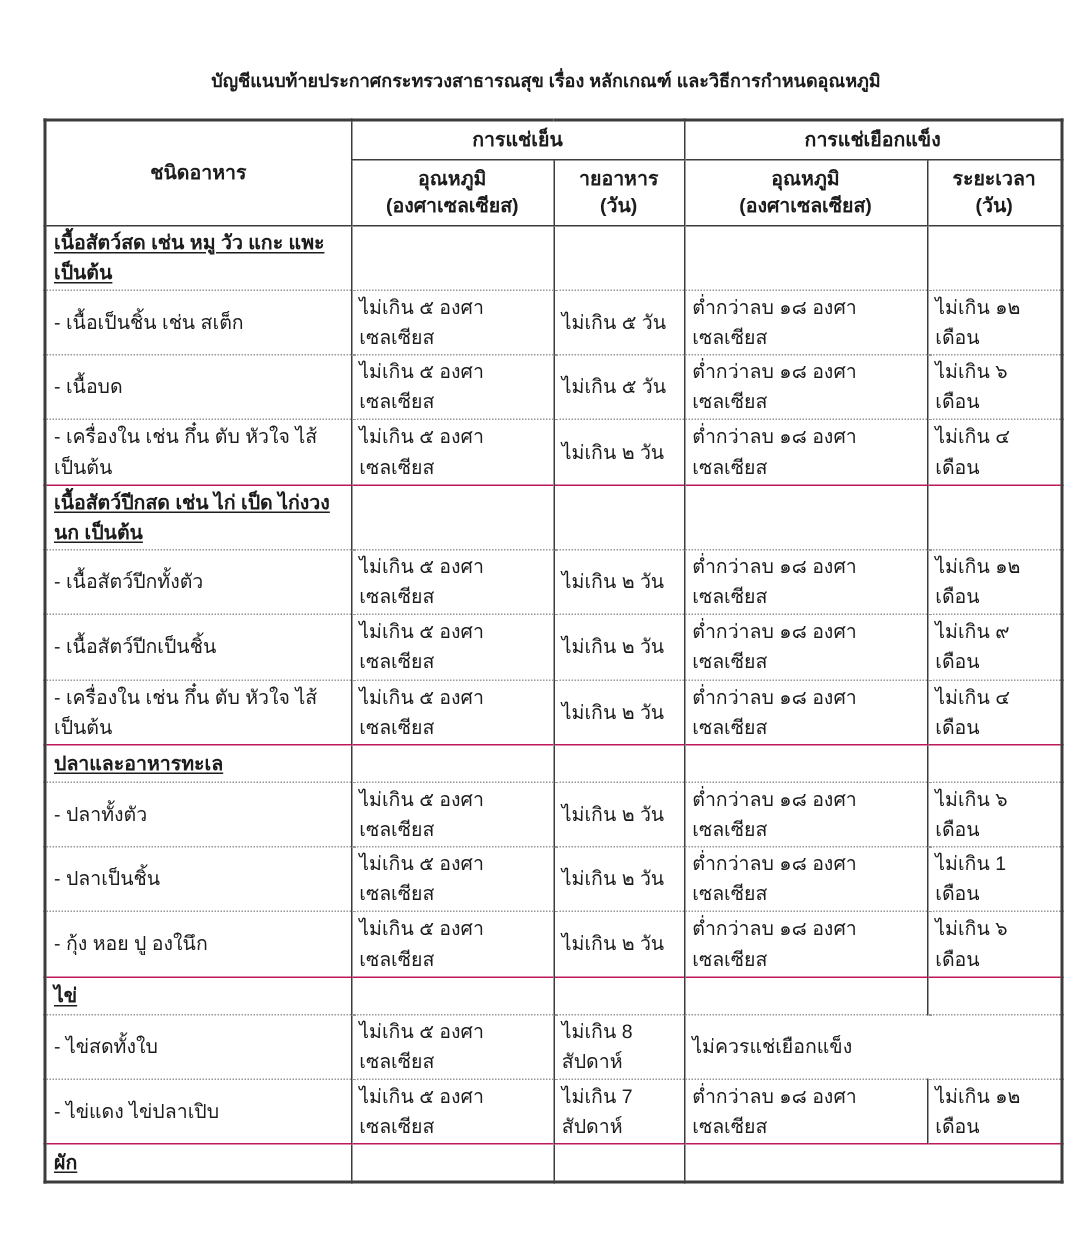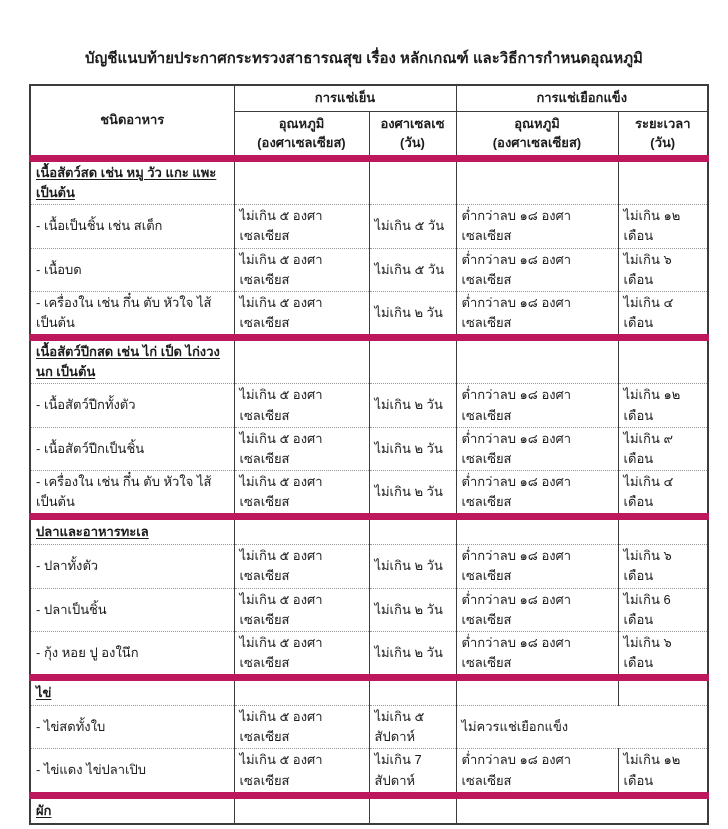--- a/index.html
+++ b/index.html
@@ -5,21 +5,21 @@
   html,body{margin:0;padding:0;background:#ffffff;}
   body{
     width:728px;height:829px;
     font-family:"Liberation Sans","DejaVu Sans",sans-serif;
     color:#1c1c1c;
     -webkit-font-smoothing:antialiased;
   }
   .doc-title{
     text-align:center;
     font-weight:bold;
-    font-size:15px;
+    font-size:12px;
     padding-top:44px;
     line-height:1.8;
   }
   table.storage{
     border-collapse:collapse;
     table-layout:fixed;
     width:678px;
     margin:13px 0 0 29px;
     font-size:13px;
     border:2px solid #3c3c3c;
@@ -33,21 +33,21 @@
   }
   thead th{
     font-weight:bold;
     text-align:center;
     border-bottom:1px solid #3c3c3c;
     line-height:1.4;
   }
   thead tr.hrow-1 th{height:23px;}
   thead tr.hrow-2 th{height:41px;}
   tbody tr{border-top:1px dotted #999999;}
-  tbody tr.section-row{border-top:7px solid #be185d;}
+  tbody tr.section-row{border-top:1px solid #be185d;}
   tbody td{height:22px;line-height:1.55;}
   tbody tr.section-row td{height:22px;}
   .section-name{font-weight:bold;}
   .section-name span{display:block;text-decoration:underline;text-underline-offset:2px;}
   .vt{vertical-align:top;}
 </style>
 </head>
 <body>
 
 <div class="doc-title">
@@ -67,21 +67,21 @@
       <th rowspan="2">ชนิดอาหาร</th>
       <th colspan="2">การแช่เย็น</th>
       <th colspan="2">การแช่เยือกแข็ง</th>
     </tr>
     <tr class="hrow-2">
       <th>
         <div>อุณหภูมิ</div>
         <div>(องศาเซลเซียส)</div>
       </th>
       <th>
-        <div>องศาเซลเซ</div>
+        <div>ายอาหาร</div>
         <div>(วัน)</div>
       </th>
       <th>
         <div>อุณหภูมิ</div>
         <div>(องศาเซลเซียส)</div>
       </th>
       <th>ระยะเวลา (วัน)</th>
     </tr>
   </thead>
   <tbody>
@@ -161,42 +161,42 @@
         <td>ไม่เกิน ๕ องศาเซลเซียส</td>
         <td>ไม่เกิน ๒ วัน</td>
         <td>ต่ำกว่าลบ ๑๘ องศาเซลเซียส</td>
         <td>ไม่เกิน ๖ เดือน</td>
       </tr>
       <tr>
         <td class="vt">- ปลาเป็นชิ้น</td>
         <td>ไม่เกิน ๕ องศาเซลเซียส</td>
         <td>ไม่เกิน ๒ วัน</td>
         <td>ต่ำกว่าลบ ๑๘ องศาเซลเซียส</td>
-        <td>ไม่เกิน 6 เดือน</td>
+        <td>ไม่เกิน 1 เดือน</td>
       </tr>
       <tr>
         <td class="vt">- กุ้ง หอย ปู องในึก</td>
         <td>ไม่เกิน ๕ องศาเซลเซียส</td>
         <td>ไม่เกิน ๒ วัน</td>
         <td>ต่ำกว่าลบ ๑๘ องศาเซลเซียส</td>
         <td>ไม่เกิน ๖ เดือน</td>
       </tr>
       <tr class="section-row">
         <td class="section-name vt">
           <span>ไข่</span>
         </td>
         <td></td>
         <td></td>
         <td></td>
         <td></td>
       </tr>
       <tr>
         <td class="vt">- ไข่สดทั้งใบ</td>
         <td>ไม่เกิน ๕ องศาเซลเซียส</td>
-        <td>ไม่เกิน ๕ สัปดาห์</td>
+        <td>ไม่เกิน 8 สัปดาห์</td>
         <td colspan="2">ไม่ควรแช่เยือกแข็ง</td>
       </tr>
       <tr>
         <td class="vt">- ไข่แดง ไข่ปลาเปิบ</td>
         <td>ไม่เกิน ๕ องศาเซลเซียส</td>
         <td>ไม่เกิน 7 สัปดาห์</td>
         <td>ต่ำกว่าลบ ๑๘ องศาเซลเซียส</td>
         <td>ไม่เกิน ๑๒ เดือน</td>
       </tr>
       <tr class="section-row">

